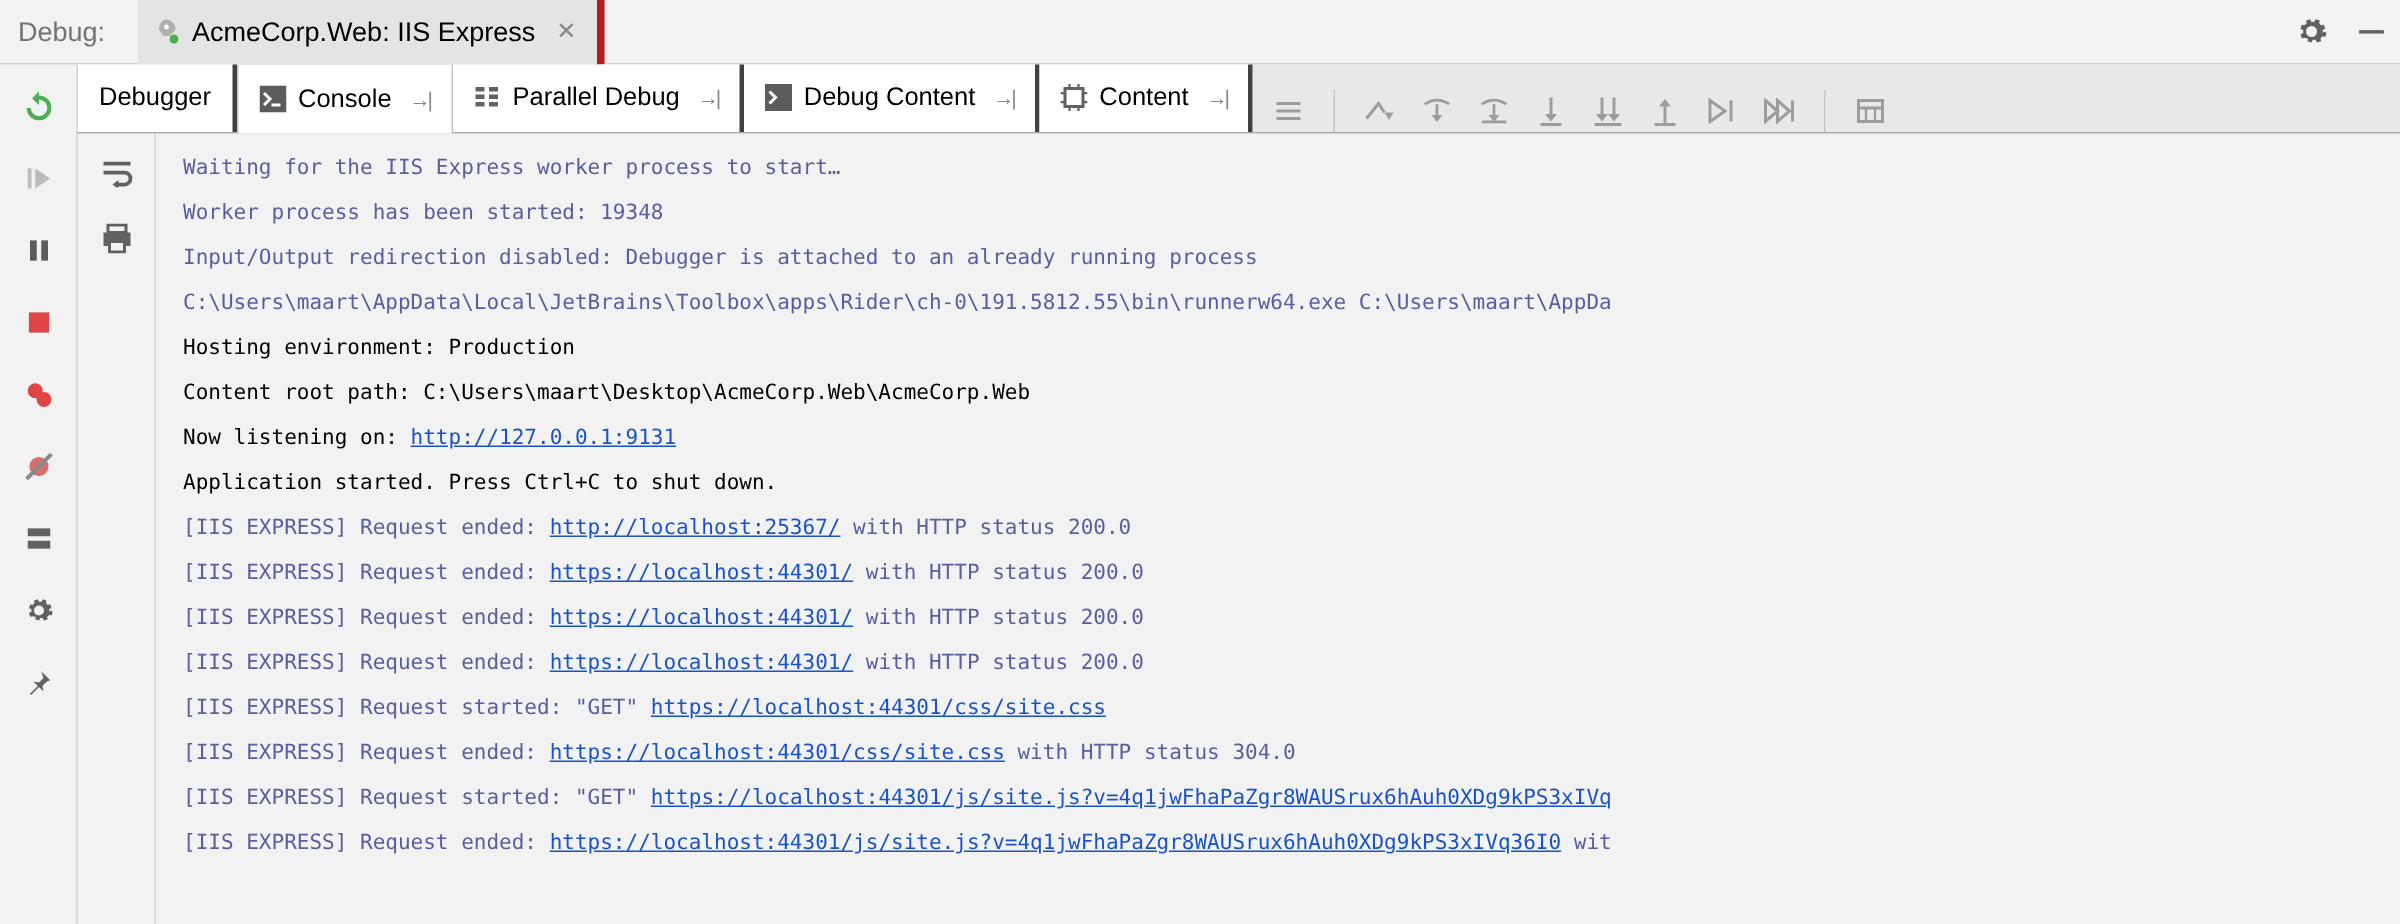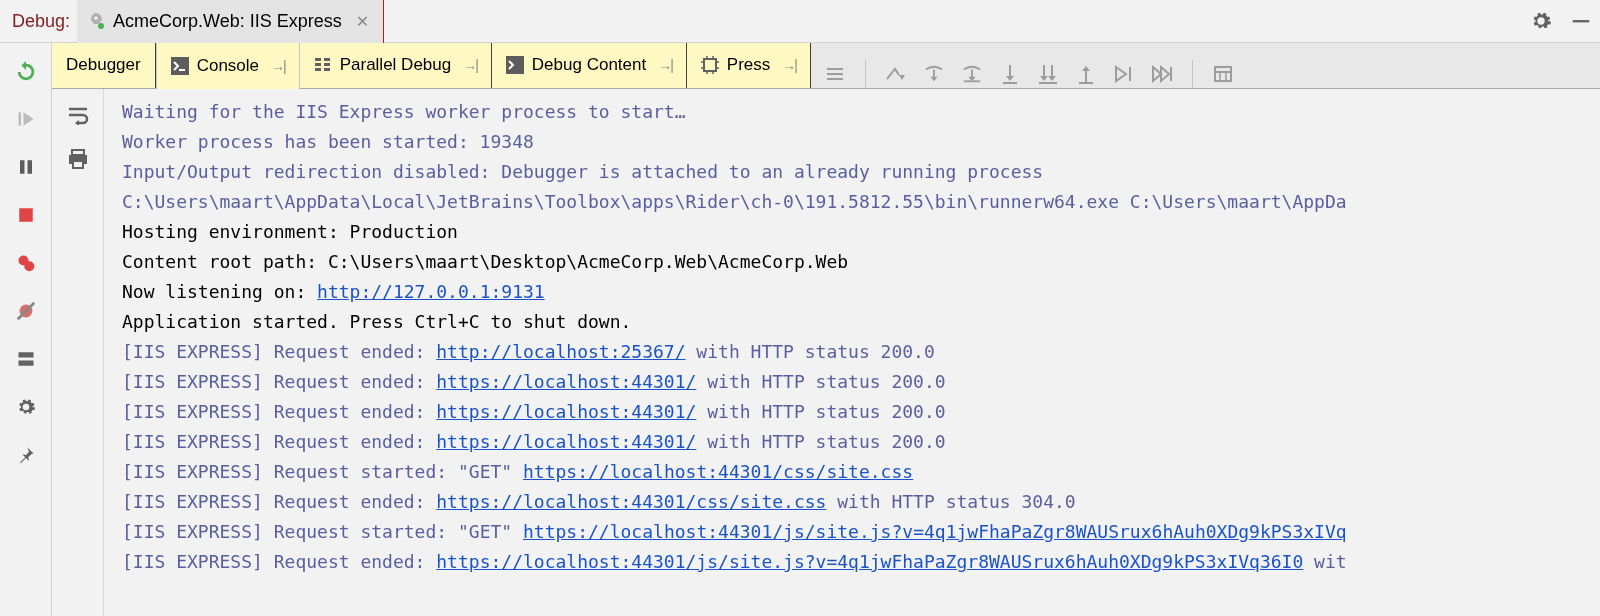--- a/index.html
+++ b/index.html
@@ -16,31 +16,31 @@
   .top-row {
     height: 43px;
     display: flex;
     align-items: center;
     border-bottom: 1px solid #d1d1d1;
     padding-left: 8px;
     padding-right: 8px;
   }
   .debug-label {
     font-size: 18px;
-    color: #7f1d1d;
-    margin-right: 3px;
+    color: #737373;
+    margin-right: 18px;
     padding: 6px 4px;
   }
   .config-tab {
     display: flex;
     align-items: center;
     height: 43px;
     padding: 0 14px 0 10px;
     background: #e4e4e4;
-    border-right: 1px solid #b91c1c;
+    border-right: 5px solid #b91c1c;
     font-size: 18px;
     gap: 8px;
   }
   .config-tab .rocket { width:18px; height:18px; position:relative; }
   .config-tab .x { color:#888; margin-left:6px; font-size:16px; }
   .top-right { margin-left:auto; display:flex; gap:18px; align-items:center; }
   .gear-icon, .min-icon { color:#616161; }
 
   .main-row { display:flex; height: calc(616px - 43px); }
 
@@ -63,29 +63,29 @@
     align-items:flex-end;
     border-bottom: 1px solid #a9a9a9;
     background:#e8e8e8;
     padding-left:0;
   }
   .tab {
     height:46px;
     display:flex;
     align-items:center;
     padding: 0 14px;
-    border-right:1px solid #404040;
-    background:#fef9c3;
+    border-right:3px solid #404040;
+    background:#ffffff;
     font-size:17px;
     gap:8px;
     cursor:pointer;
     position:relative;
   }
   .tab.active {
-    background:#fef9c3;
+    background:#ffffff;
     border-top:1px solid #c5c5c5;
     border-left:1px solid #c5c5c5;
     border-right:1px solid #c5c5c5;
     margin-bottom:-1px;
     height:47px;
   }
   .tab .pin {
     font-size:14px; color:#888; margin-left:4px; letter-spacing:-2px;
   }
   .tab-tool-icons {
@@ -104,21 +104,21 @@
     align-items:center;
     padding-top:14px;
     gap:20px;
     background:#f2f2f2;
   }
   .console {
     flex:1;
     background:#f2f2f2;
     padding: 8px 0 0 18px;
     font-family: "Consolas","Menlo",monospace;
-    font-size: 18px;
+    font-size: 14px;
     line-height: 30px;
     white-space: pre;
     overflow:hidden;
     color:#000;
   }
   .console .sys { color:#5a5e9e; }
   .console .iis { color:#5a5e9e; }
   .console a { color:#1a53c7; text-decoration:underline; }
   .console .tail { color: #5a5e9e; }
   .console .app { color:#000; }
@@ -257,21 +257,21 @@
               <line x1="6" y1="0" x2="6" y2="3" stroke="#616161" stroke-width="1.5"></line>
               <line x1="12" y1="0" x2="12" y2="3" stroke="#616161" stroke-width="1.5"></line>
               <line x1="6" y1="15" x2="6" y2="18" stroke="#616161" stroke-width="1.5"></line>
               <line x1="12" y1="15" x2="12" y2="18" stroke="#616161" stroke-width="1.5"></line>
               <line x1="0" y1="6" x2="3" y2="6" stroke="#616161" stroke-width="1.5"></line>
               <line x1="0" y1="12" x2="3" y2="12" stroke="#616161" stroke-width="1.5"></line>
               <line x1="15" y1="6" x2="18" y2="6" stroke="#616161" stroke-width="1.5"></line>
               <line x1="15" y1="12" x2="18" y2="12" stroke="#616161" stroke-width="1.5"></line>
             </svg>
           </span>
-        <span>Press</span>
+        <span>Content</span>
         <span class="pin">→|</span>
       </div>
       <div class="tab-tool-icons">
         <span class="tbtn">
             <svg width="20" height="16" viewBox="0 0 20 16">
               <line x1="2" y1="3" x2="18" y2="3" stroke="#9c9c9c" stroke-width="2"></line>
               <line x1="2" y1="8" x2="18" y2="8" stroke="#9c9c9c" stroke-width="2"></line>
               <line x1="2" y1="13" x2="18" y2="13" stroke="#9c9c9c" stroke-width="2"></line>
             </svg>
           </span>

